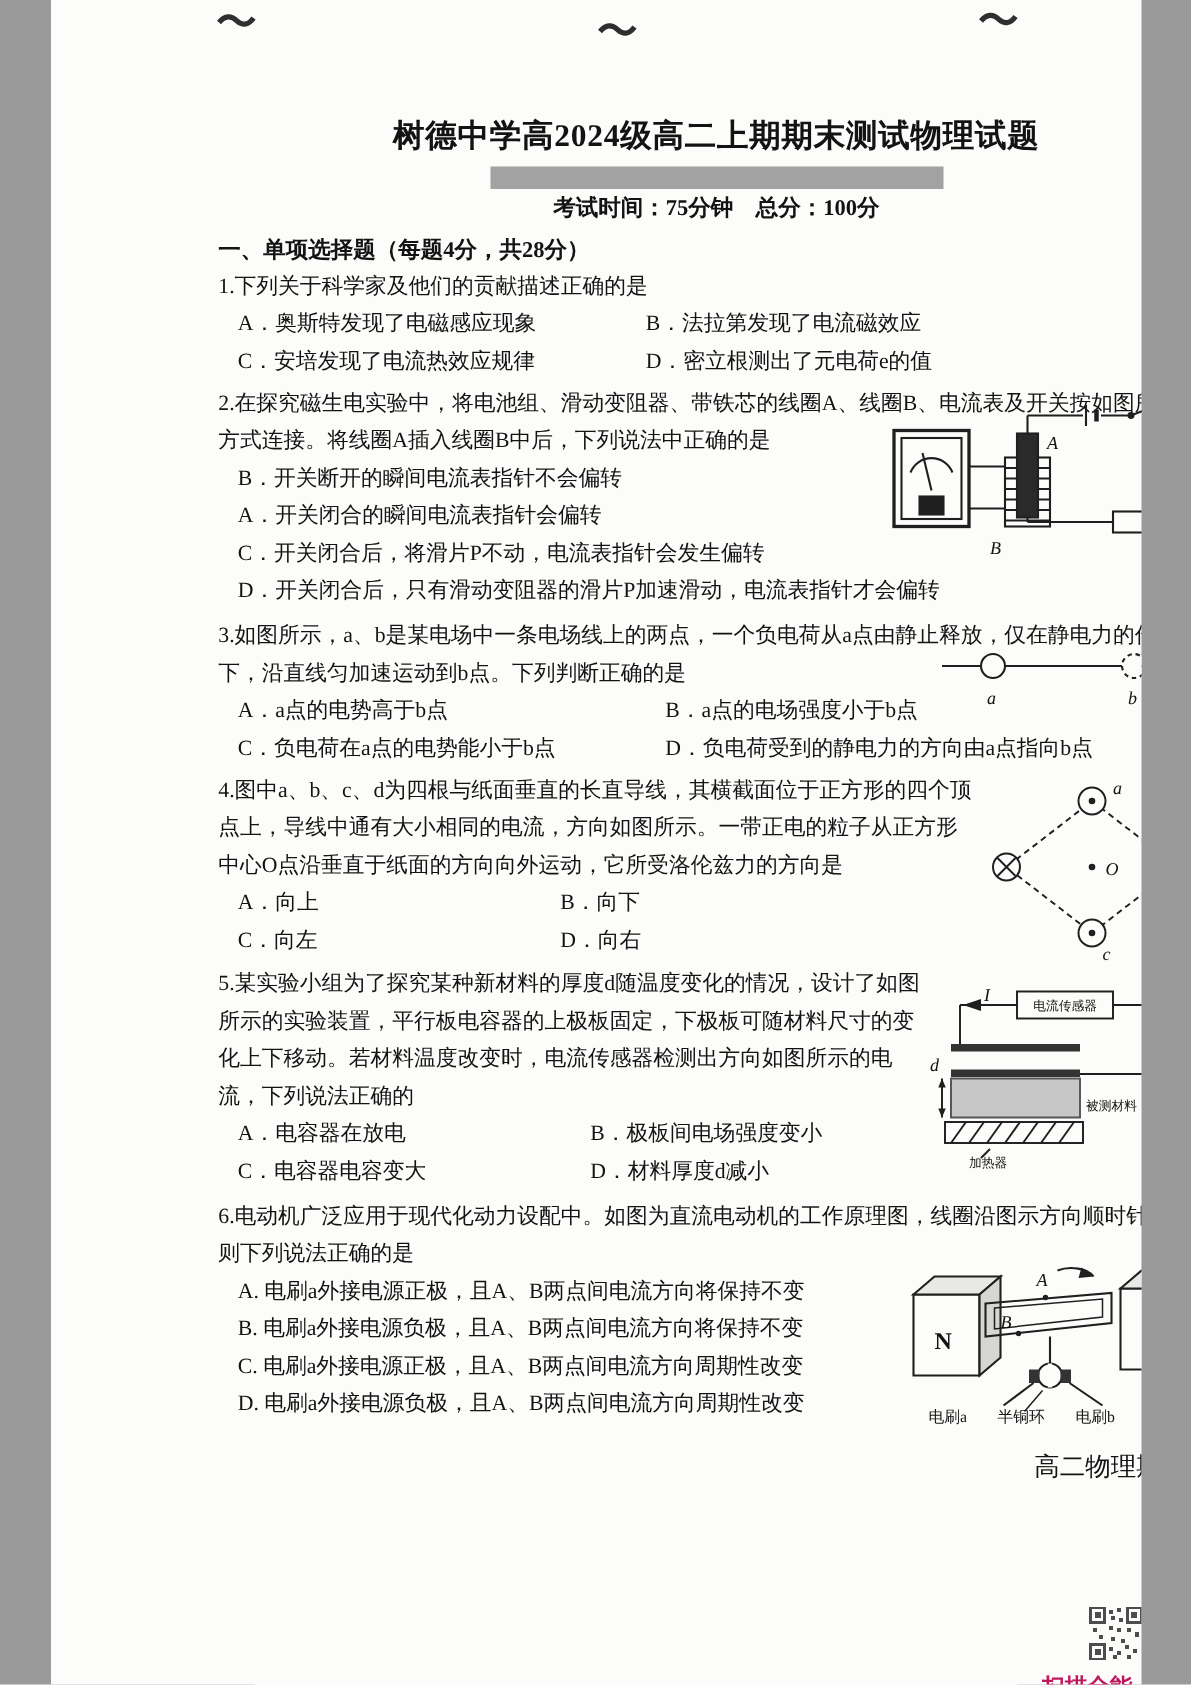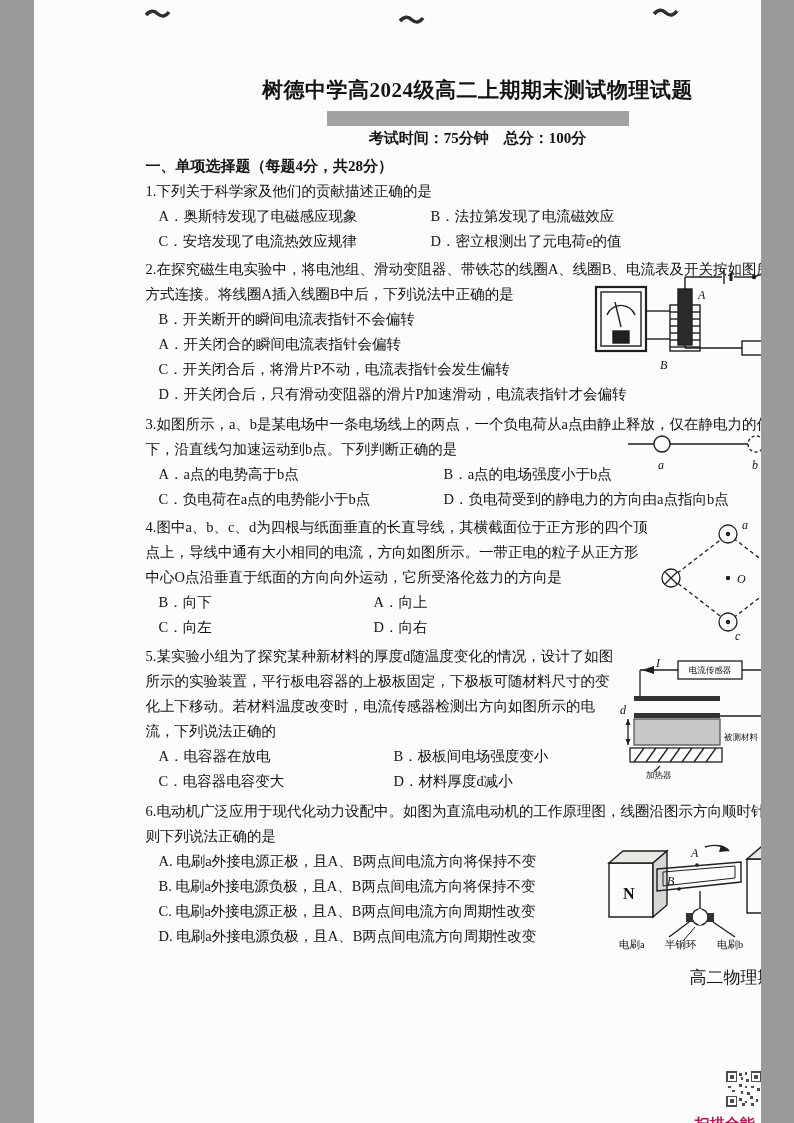--- a/index.html
+++ b/index.html
@@ -137,22 +137,22 @@
           <circle cx="130" cy="16" r="8" fill="#fcfcfa" stroke-dasharray="3 2.5"></circle>
         </g>
         <text class="it" x="32" y="41">a</text>
         <text class="it" x="126" y="41">b</text>
       </svg>
     </div>
 
     <div class="q" style="min-height:126px">
       <div class="stem pr4">4.图中a、b、c、d为四根与纸面垂直的长直导线，其横截面位于正方形的四个顶点上，导线中通有大小相同的电流，方向如图所示。一带正电的粒子从正方形中心O点沿垂直于纸面的方向向外运动，它所受洛伦兹力的方向是</div>
       <div class="opts grid2 g4">
+        <span>A．向上</span>
         <span>B．向下</span>
-        <span>A．向上</span>
         <span>C．向左</span>
         <span>D．向右</span>
       </div>
       <svg class="fig fig4" width="155" height="130" viewBox="0 0 155 130">
         <g stroke="#1f1f1f" fill="none" stroke-width="1.3">
           <path d="M77 21 L134 65 L77 109 L20 65 Z" stroke-dasharray="4 3"></path>
           <circle cx="77" cy="21" r="9" fill="#fcfcfa"></circle>
           <circle cx="134" cy="65" r="9" fill="#fcfcfa"></circle>
           <circle cx="77" cy="109" r="9" fill="#fcfcfa"></circle>
           <circle cx="20" cy="65" r="9" fill="#fcfcfa"></circle>

